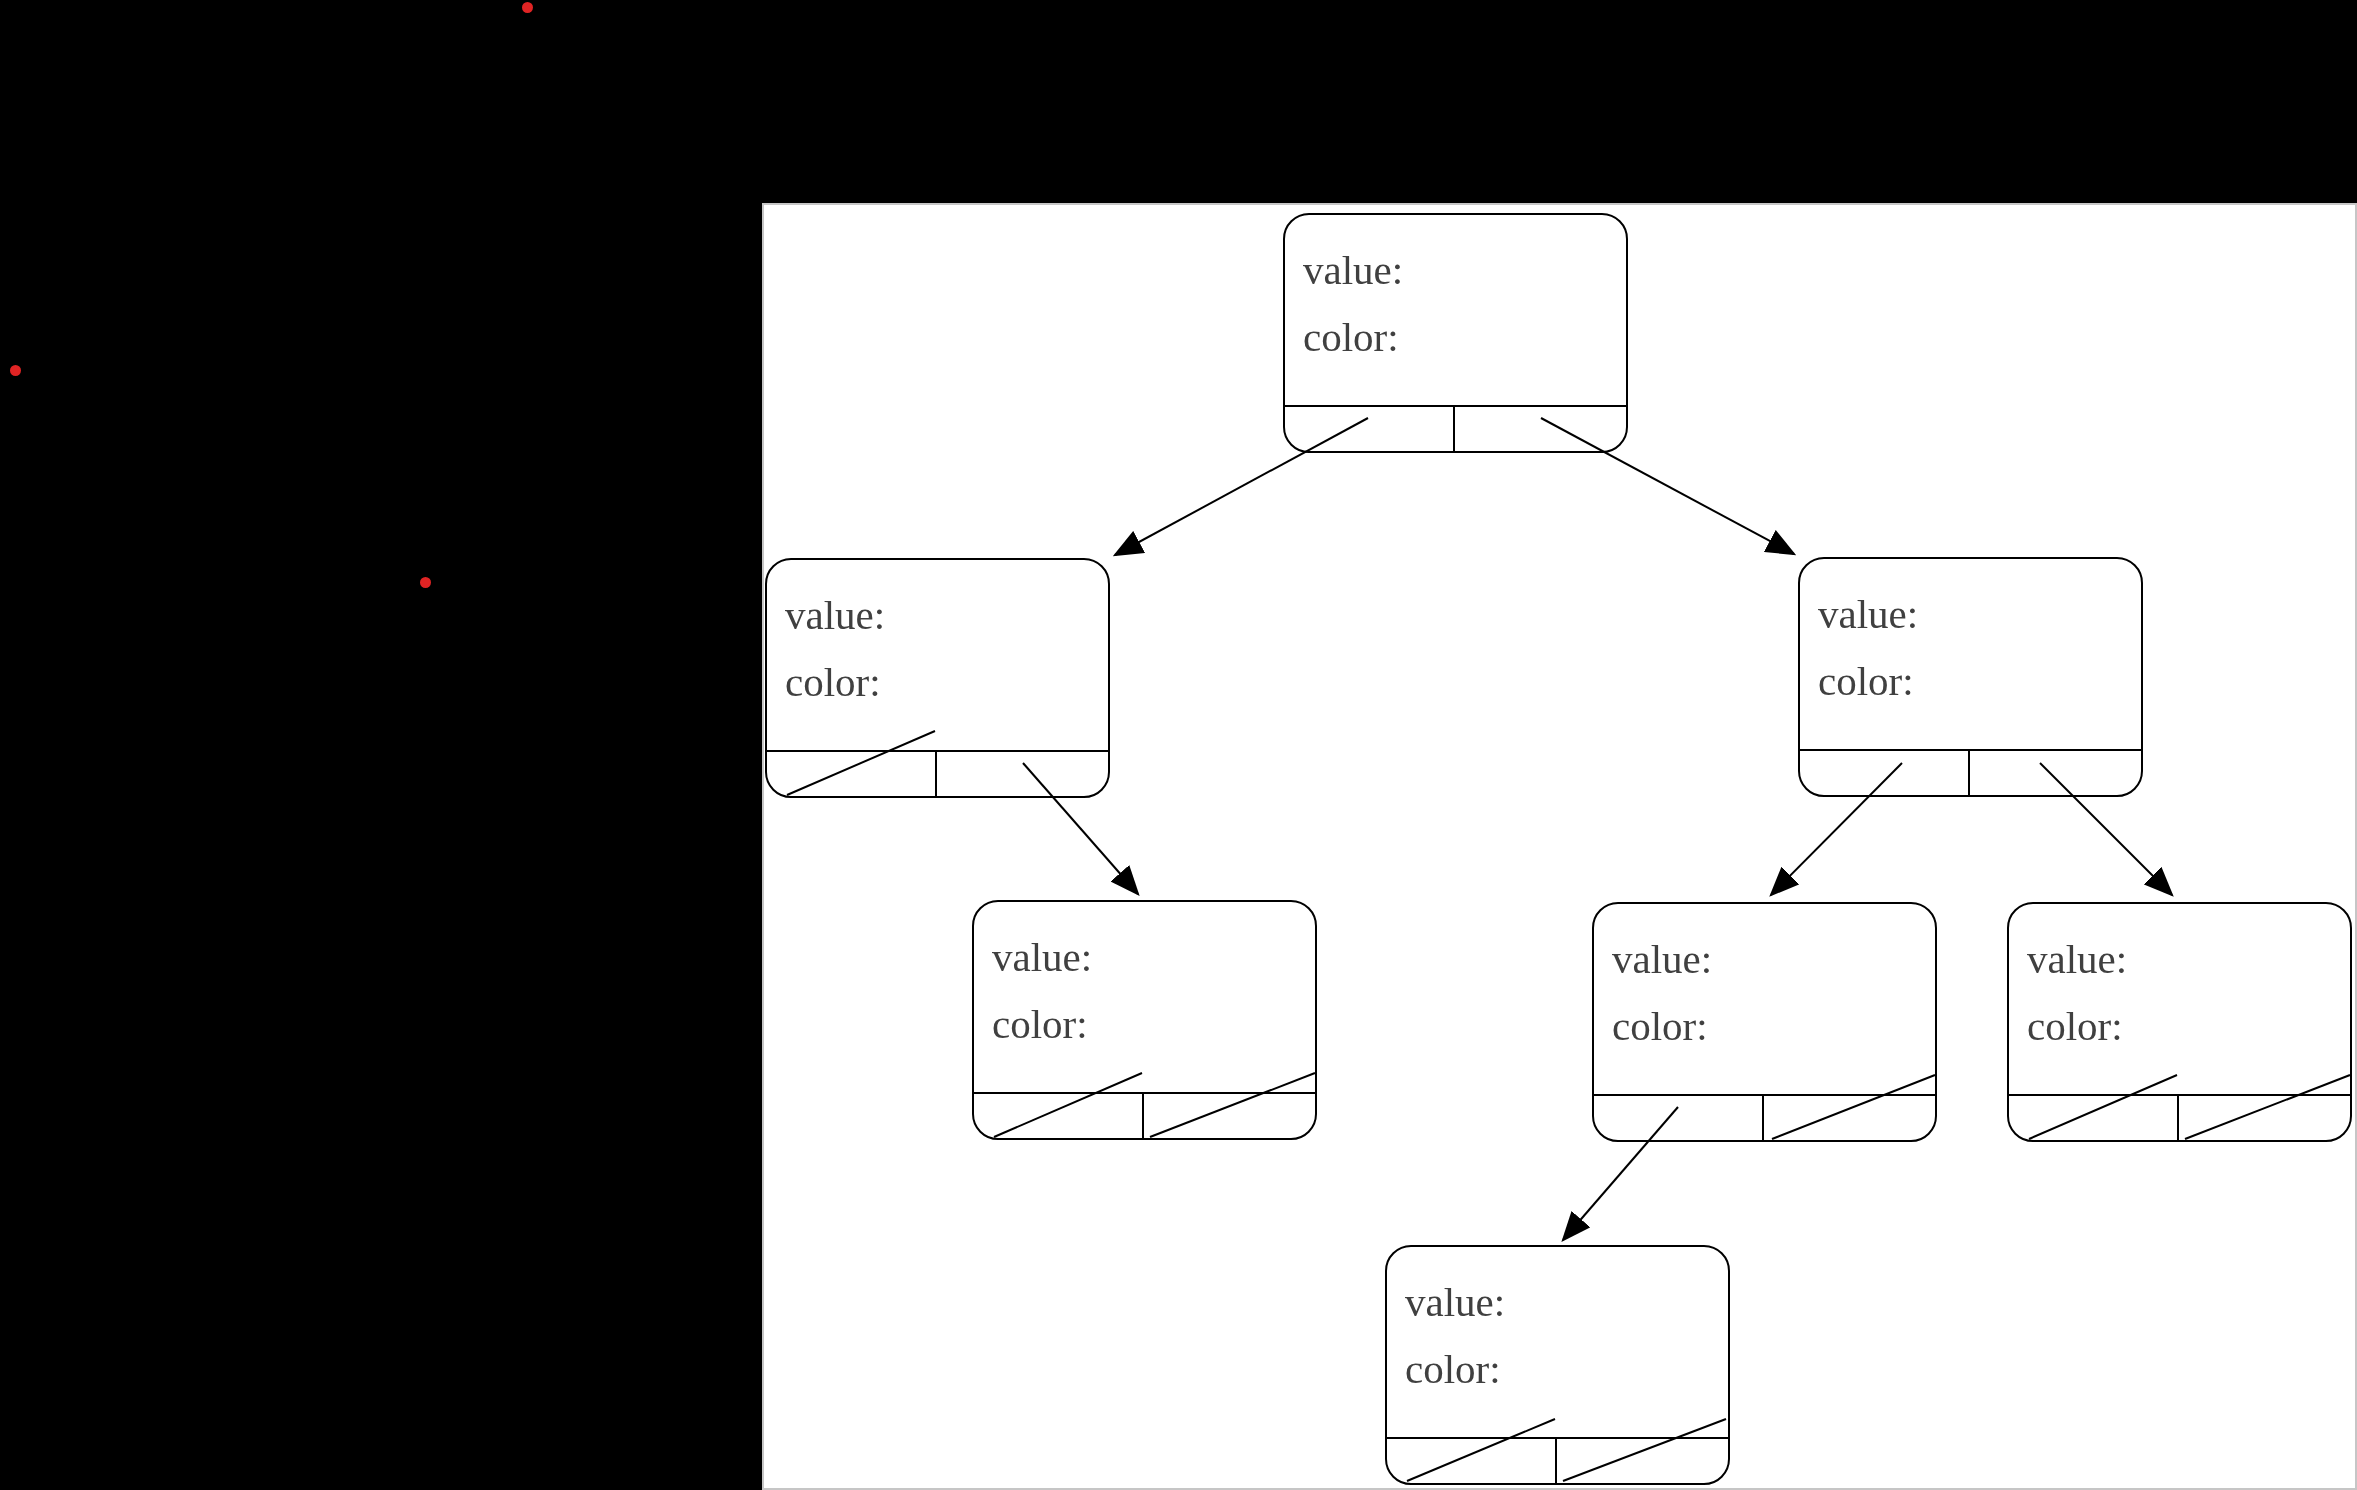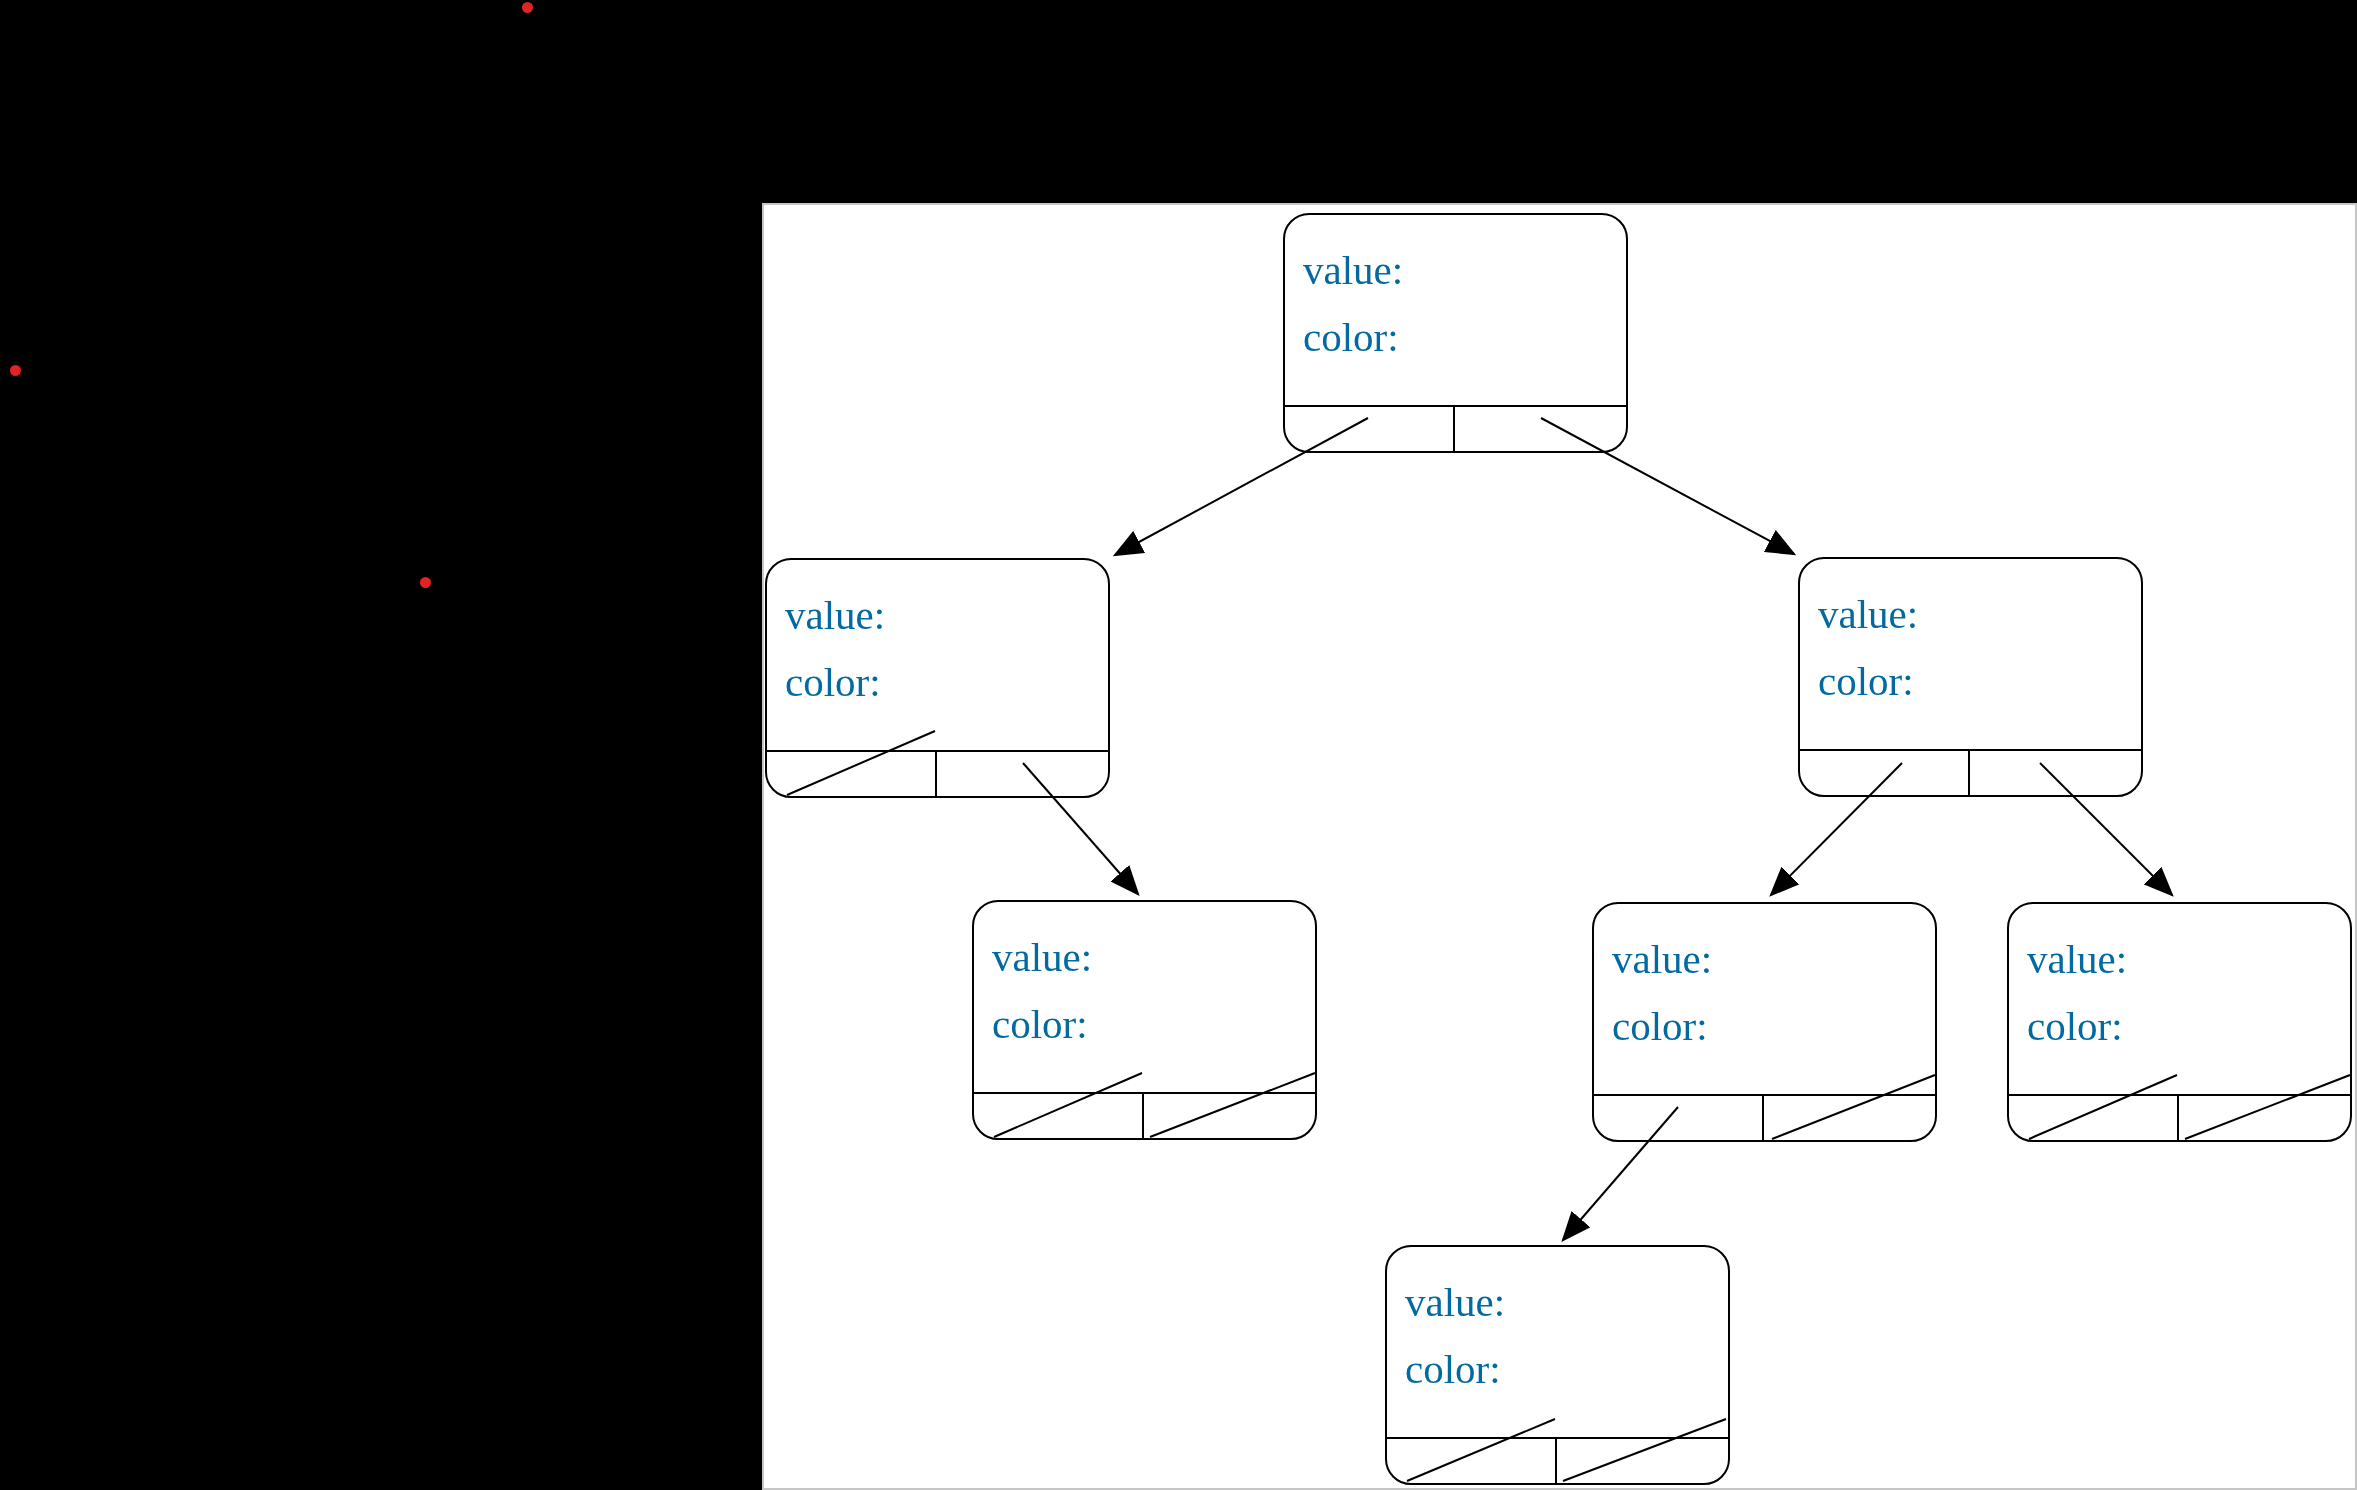--- a/index.html
+++ b/index.html
@@ -17,21 +17,21 @@
     position: absolute; inset: 0; border: 2px solid #c6c6c6;
     box-sizing: border-box; pointer-events: none;
   }
   .node {
     position: absolute; width: 345px; height: 240px;
     background: #fff; border: 2px solid #000; border-radius: 26px;
     box-sizing: border-box; overflow: hidden;
   }
   .fields {
     height: 168px; padding: 22px 0 0 18px;
-    font-size: 41px; line-height: 67px; color: #0369a1;
+    font-size: 41px; line-height: 67px; color: #404040;
   }
   .pointers {
     display: flex; height: 68px; border-top: 2px solid #000;
     box-sizing: border-box;
   }
   .cell { height: 100%; box-sizing: border-box; }
   .cell.left  { width: 170px; border-right: 2px solid #000; }
   .cell.right { flex: 1; }
   .overlay { position: absolute; left: 0; top: 0; pointer-events: none; }
   .edge  { stroke: #000; stroke-width: 2; fill: none; }

